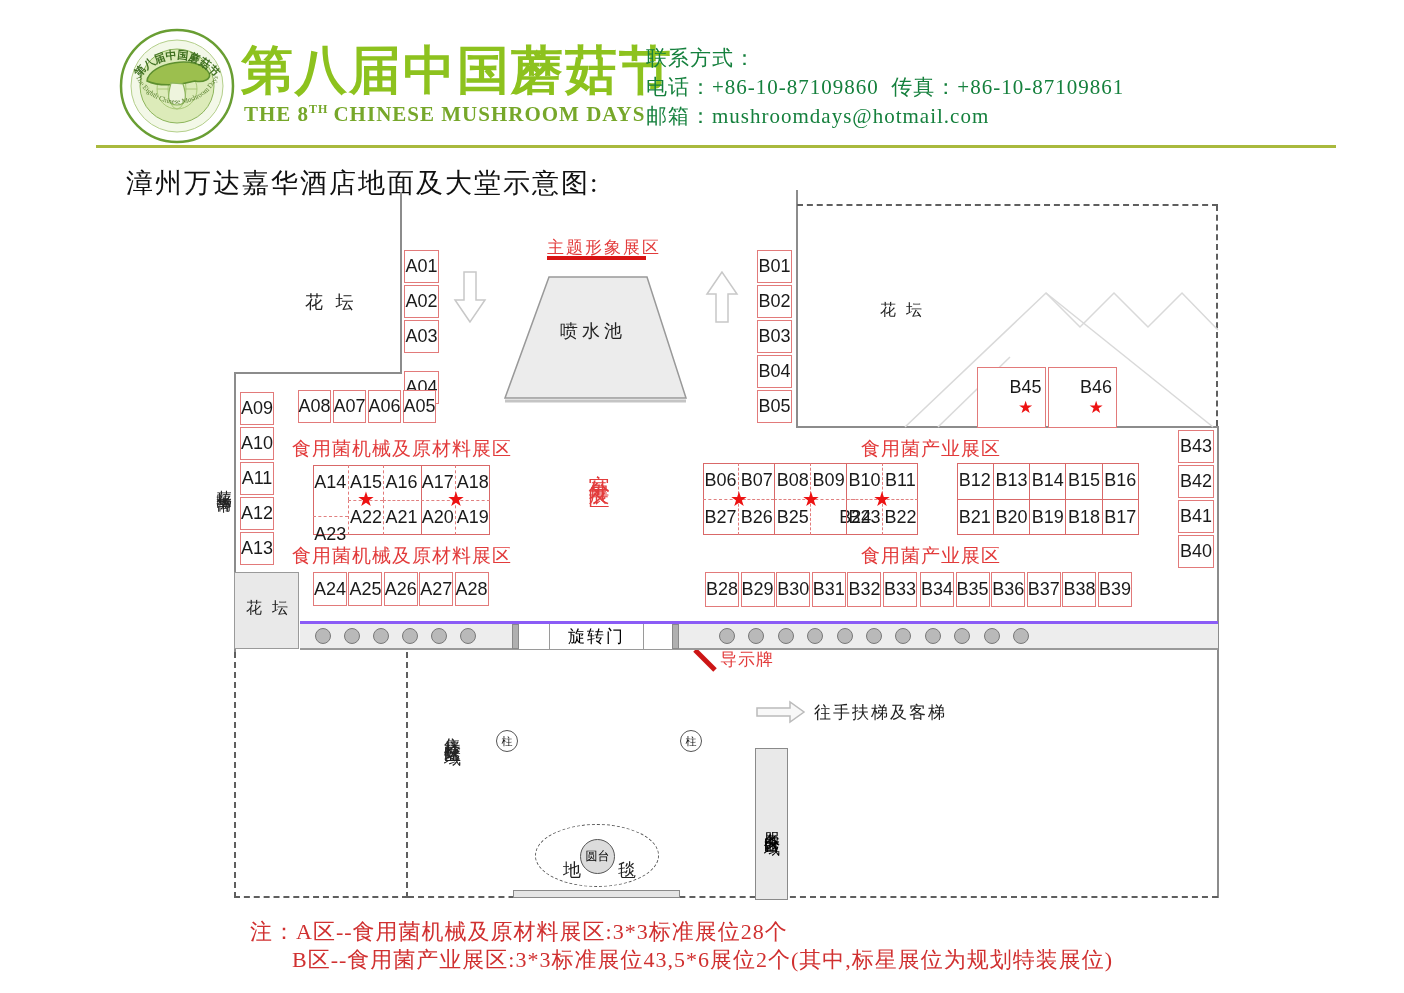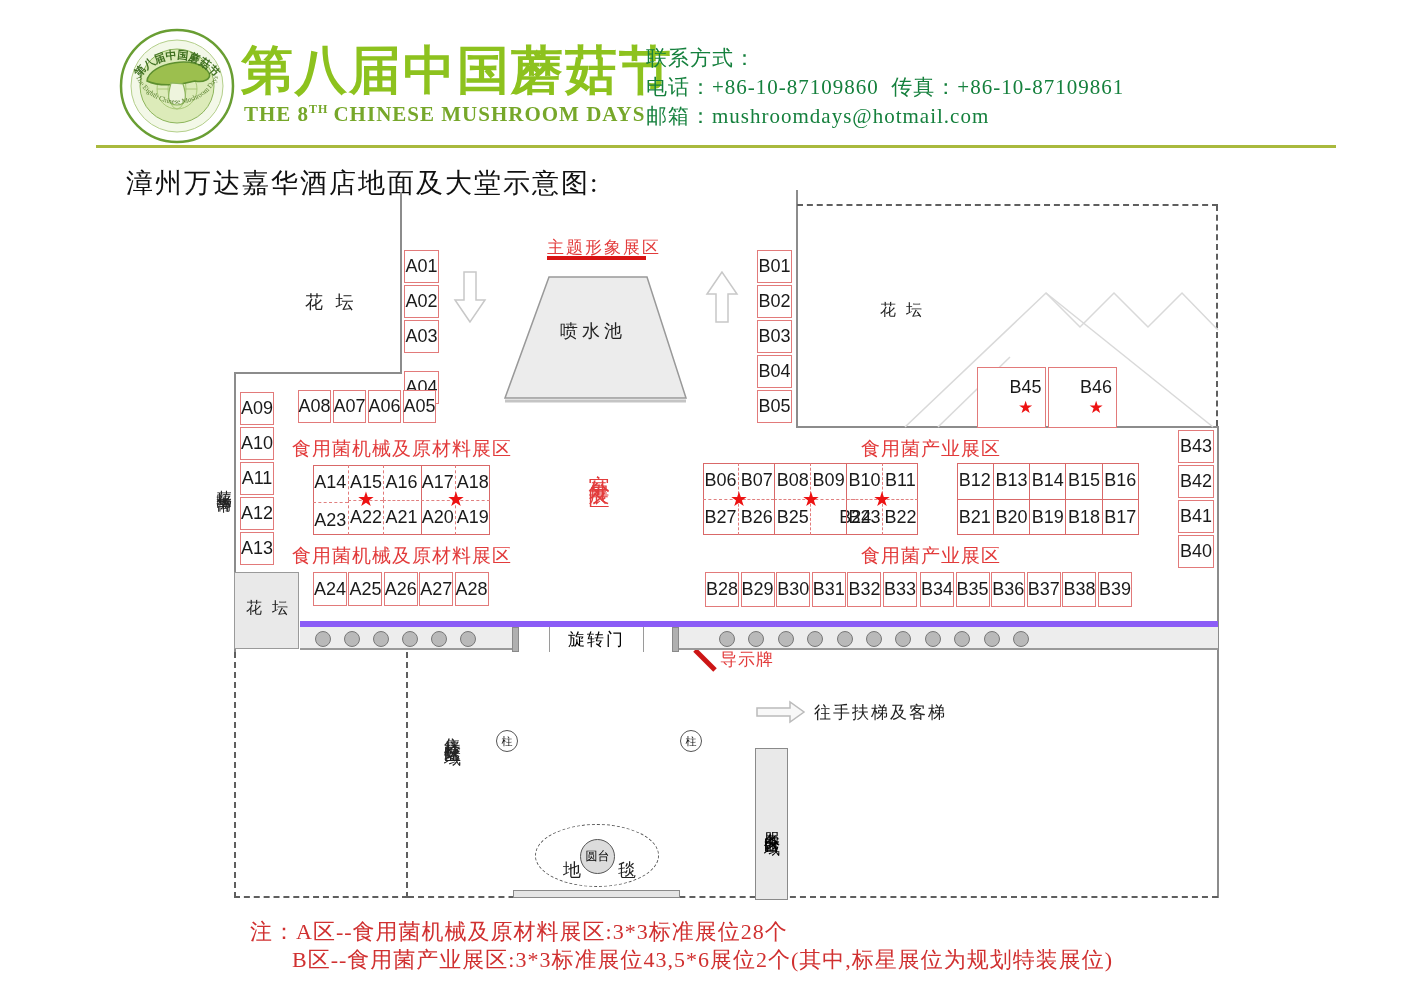--- a/index.html
+++ b/index.html
@@ -29,21 +29,21 @@
          font-family:"Liberation Sans","DejaVu Sans",sans-serif;font-size:18px;color:#1a1a1a;}
   .sep-dash{border-left:1.2px dashed #e27a7a;}
   .sep-solid{border-left:1.5px solid #d96868;}
   .row-dash{border-top:1.2px dashed #e08080;}
   .row-solid{border-top:1.5px solid #d96868;}
   .star{position:absolute;color:#ed1212;font-size:20px;line-height:1;transform:translate(-50%,-54%);
         font-family:"DejaVu Sans",sans-serif;z-index:6;}
   .special-cell{flex-direction:column;line-height:1.1;padding-left:28px;}
   .special-cell .in-star{color:#ed1212;font-size:17px;font-family:"DejaVu Sans",sans-serif;}
   #walkway{left:300px;top:621px;width:918px;height:29px;background:#ededed;box-sizing:border-box;
-           border-top:6px solid #8b5cf6;border-bottom:2px solid #9a9a9a;}
+           border-top:3px solid #8b5cf6;border-bottom:2px solid #9a9a9a;}
   .wcircle{position:absolute;width:16px;height:16px;border-radius:50%;background:#b9b9b9;border:1px solid #787878;box-sizing:border-box;}
   .doorpost{position:absolute;top:0;width:7px;height:25px;background:#b0b0b0;border:1px solid #8a8a8a;box-sizing:border-box;}
   #door-white{position:absolute;left:212px;top:0;width:167px;height:25px;background:#fff;}
   #door-box{position:absolute;left:249px;top:0;width:95px;height:25px;background:#fff;
             border-left:1px solid #9a9a9a;border-right:1px solid #9a9a9a;box-sizing:border-box;
             display:flex;align-items:center;justify-content:center;font-size:17px;letter-spacing:2px;}
   .pillar{position:absolute;width:22px;height:22px;border:1.5px solid #555;border-radius:50%;background:#fff;
           box-sizing:border-box;display:flex;align-items:center;justify-content:center;font-size:11px;color:#222;}
   #carpet{left:535px;top:824px;width:124px;height:63px;border:1.6px dashed #555;border-radius:50%;box-sizing:border-box;}
   #round-table{left:580px;top:839px;width:35px;height:35px;border-radius:50%;background:#dcdcdc;border:1px solid #555;
@@ -212,21 +212,21 @@
       <div class="booth" style="left: 920px; top: 572px; width: 34px; height: 35px;">B34</div>
       <div class="booth" style="left: 955.6px; top: 572px; width: 34px; height: 35px;">B35</div>
       <div class="booth" style="left: 991.2px; top: 572px; width: 34px; height: 35px;">B36</div>
       <div class="booth" style="left: 1026.8px; top: 572px; width: 34px; height: 35px;">B37</div>
       <div class="booth" style="left: 1062.4px; top: 572px; width: 34px; height: 35px;">B38</div>
       <div class="booth" style="left: 1098px; top: 572px; width: 34px; height: 35px;">B39</div>
       <div class="gridbox" style="left: 313px; top: 465px; width: 116px; height: 70px;">
         <div class="gcell" style="left: -1.5px; top: -1.5px; width: 35.4px; height: 35px;">A14</div>
         <div class="gcell sep-dash" style="left: 33.9px; top: -1.5px; width: 35.4px; height: 35px;">A15</div>
         <div class="gcell sep-dash" style="left: 69.3px; top: -1.5px; width: 35.4px; height: 35px;">A16</div>
-        <div class="gcell row-dash" style="left: -1.5px; top: 36px; width: 35.4px; height: 35px;">A23</div>
+        <div class="gcell row-dash" style="left: -1.5px; top: 50px; width: 35.4px; height: 35px;">A23</div>
         <div class="gcell sep-dash row-dash" style="left: 33.9px; top: 33.5px; width: 35.4px; height: 35px;">A22</div>
         <div class="gcell sep-dash row-dash" style="left: 69.3px; top: 33.5px; width: 35.4px; height: 35px;">A21</div>
       </div>
       <div class="gridbox" style="left: 421px; top: 465px; width: 69px; height: 70px;">
         <div class="gcell" style="left: -1.5px; top: -1.5px; width: 34.5px; height: 35px;">A17</div>
         <div class="gcell sep-dash" style="left: 33px; top: -1.5px; width: 34.5px; height: 35px;">A18</div>
         <div class="gcell row-dash" style="left: -1.5px; top: 33.5px; width: 34.5px; height: 35px;">A20</div>
         <div class="gcell sep-dash row-dash" style="left: 33px; top: 33.5px; width: 34.5px; height: 35px;">A19</div>
       </div>
       <div class="gridbox" style="left: 703px; top: 463px; width: 215.4px; height: 72px;">

